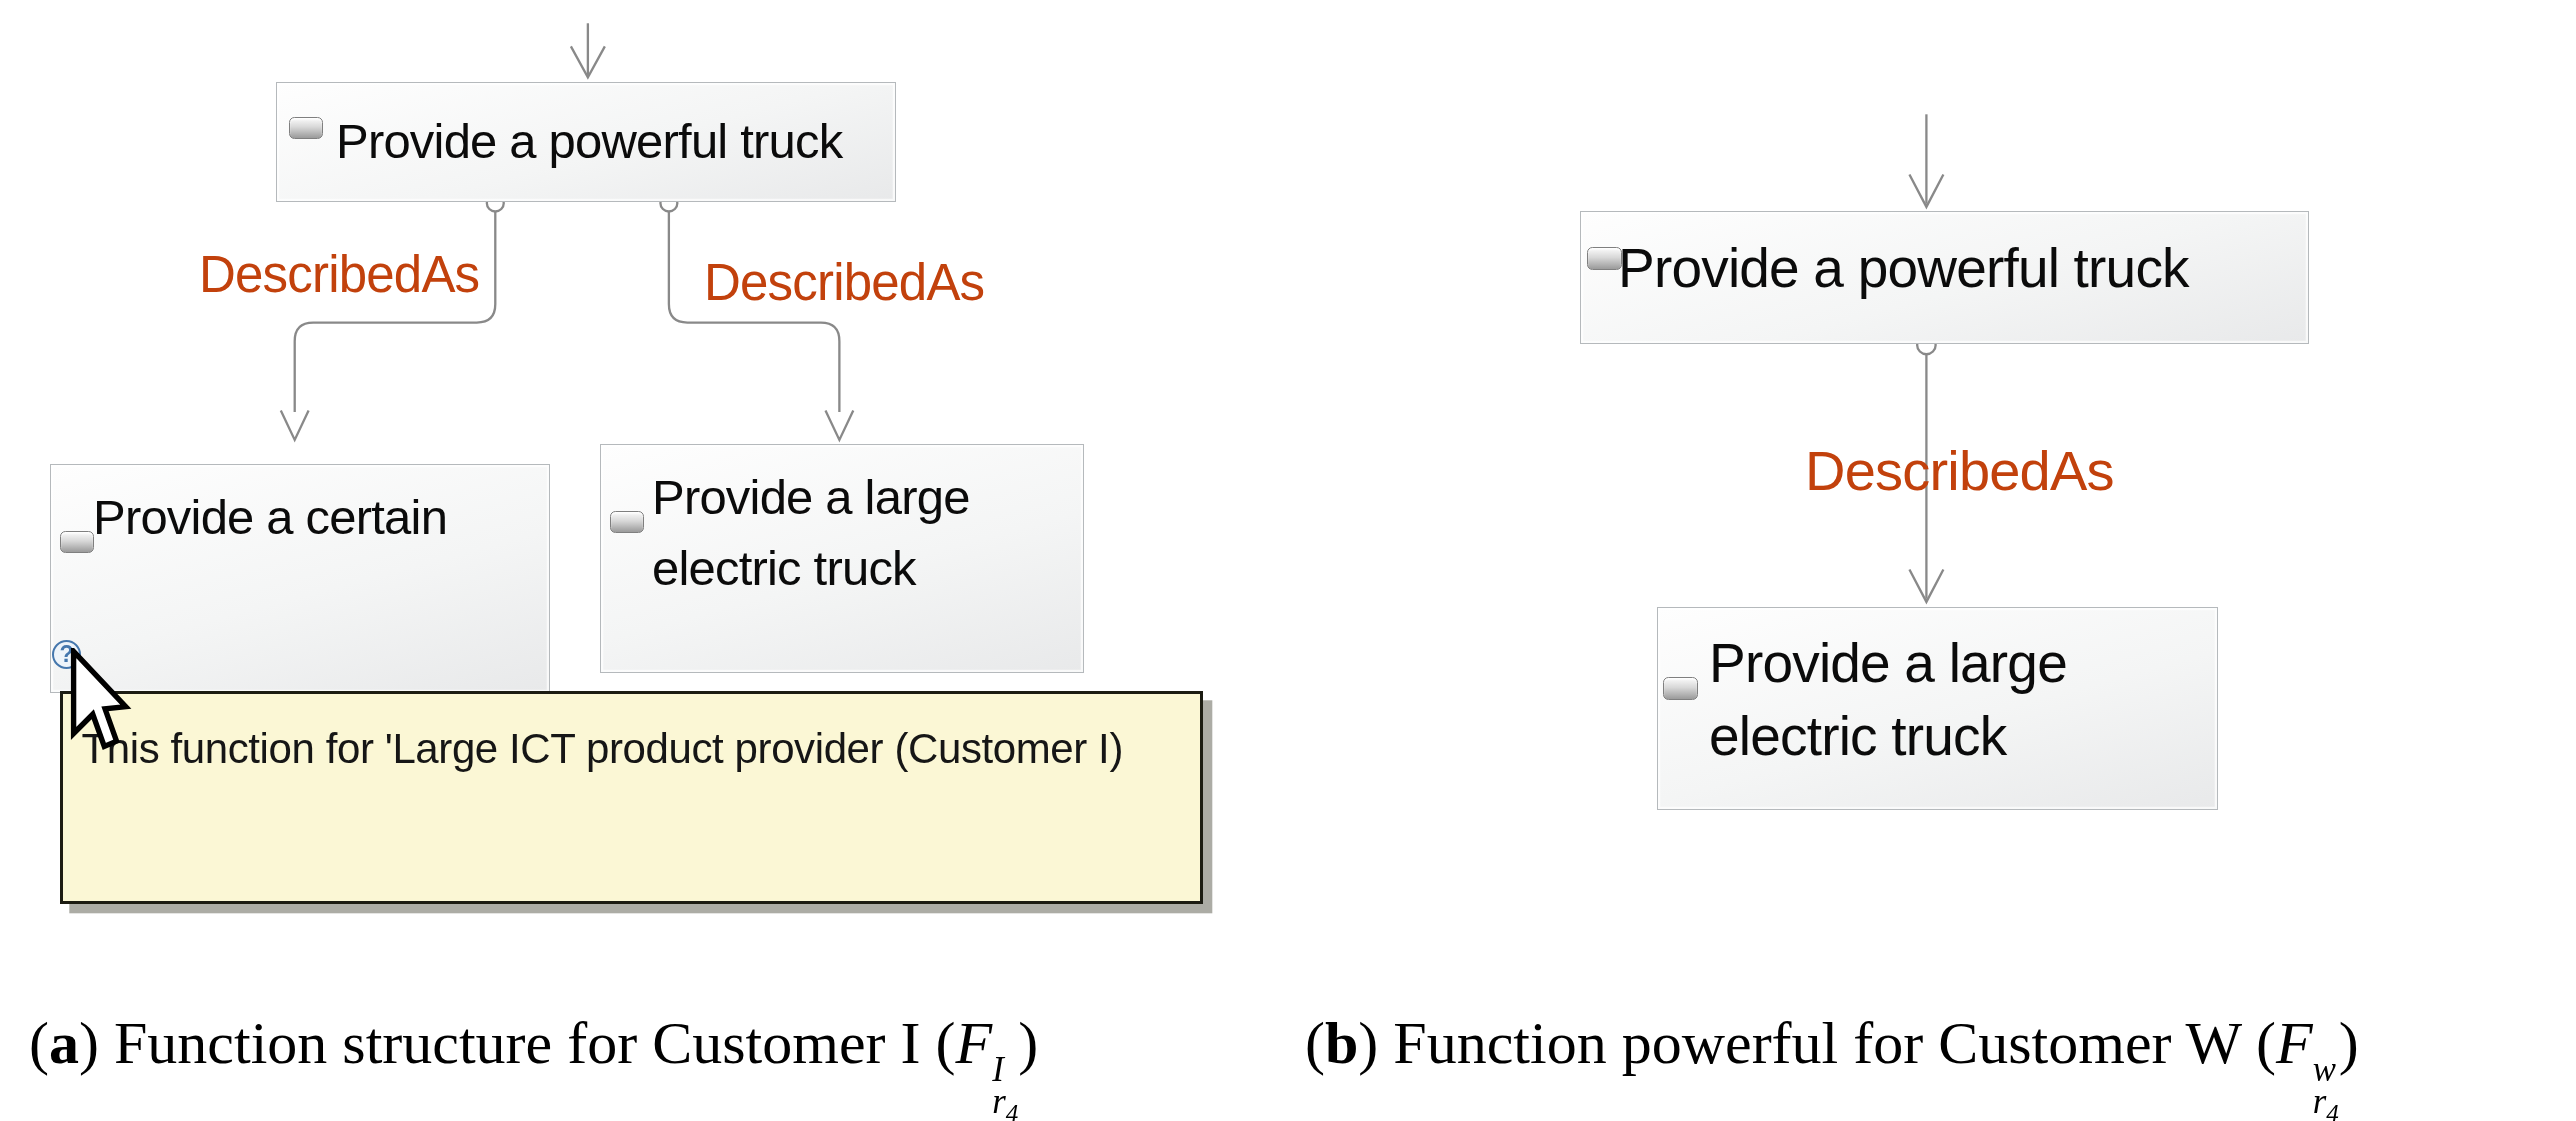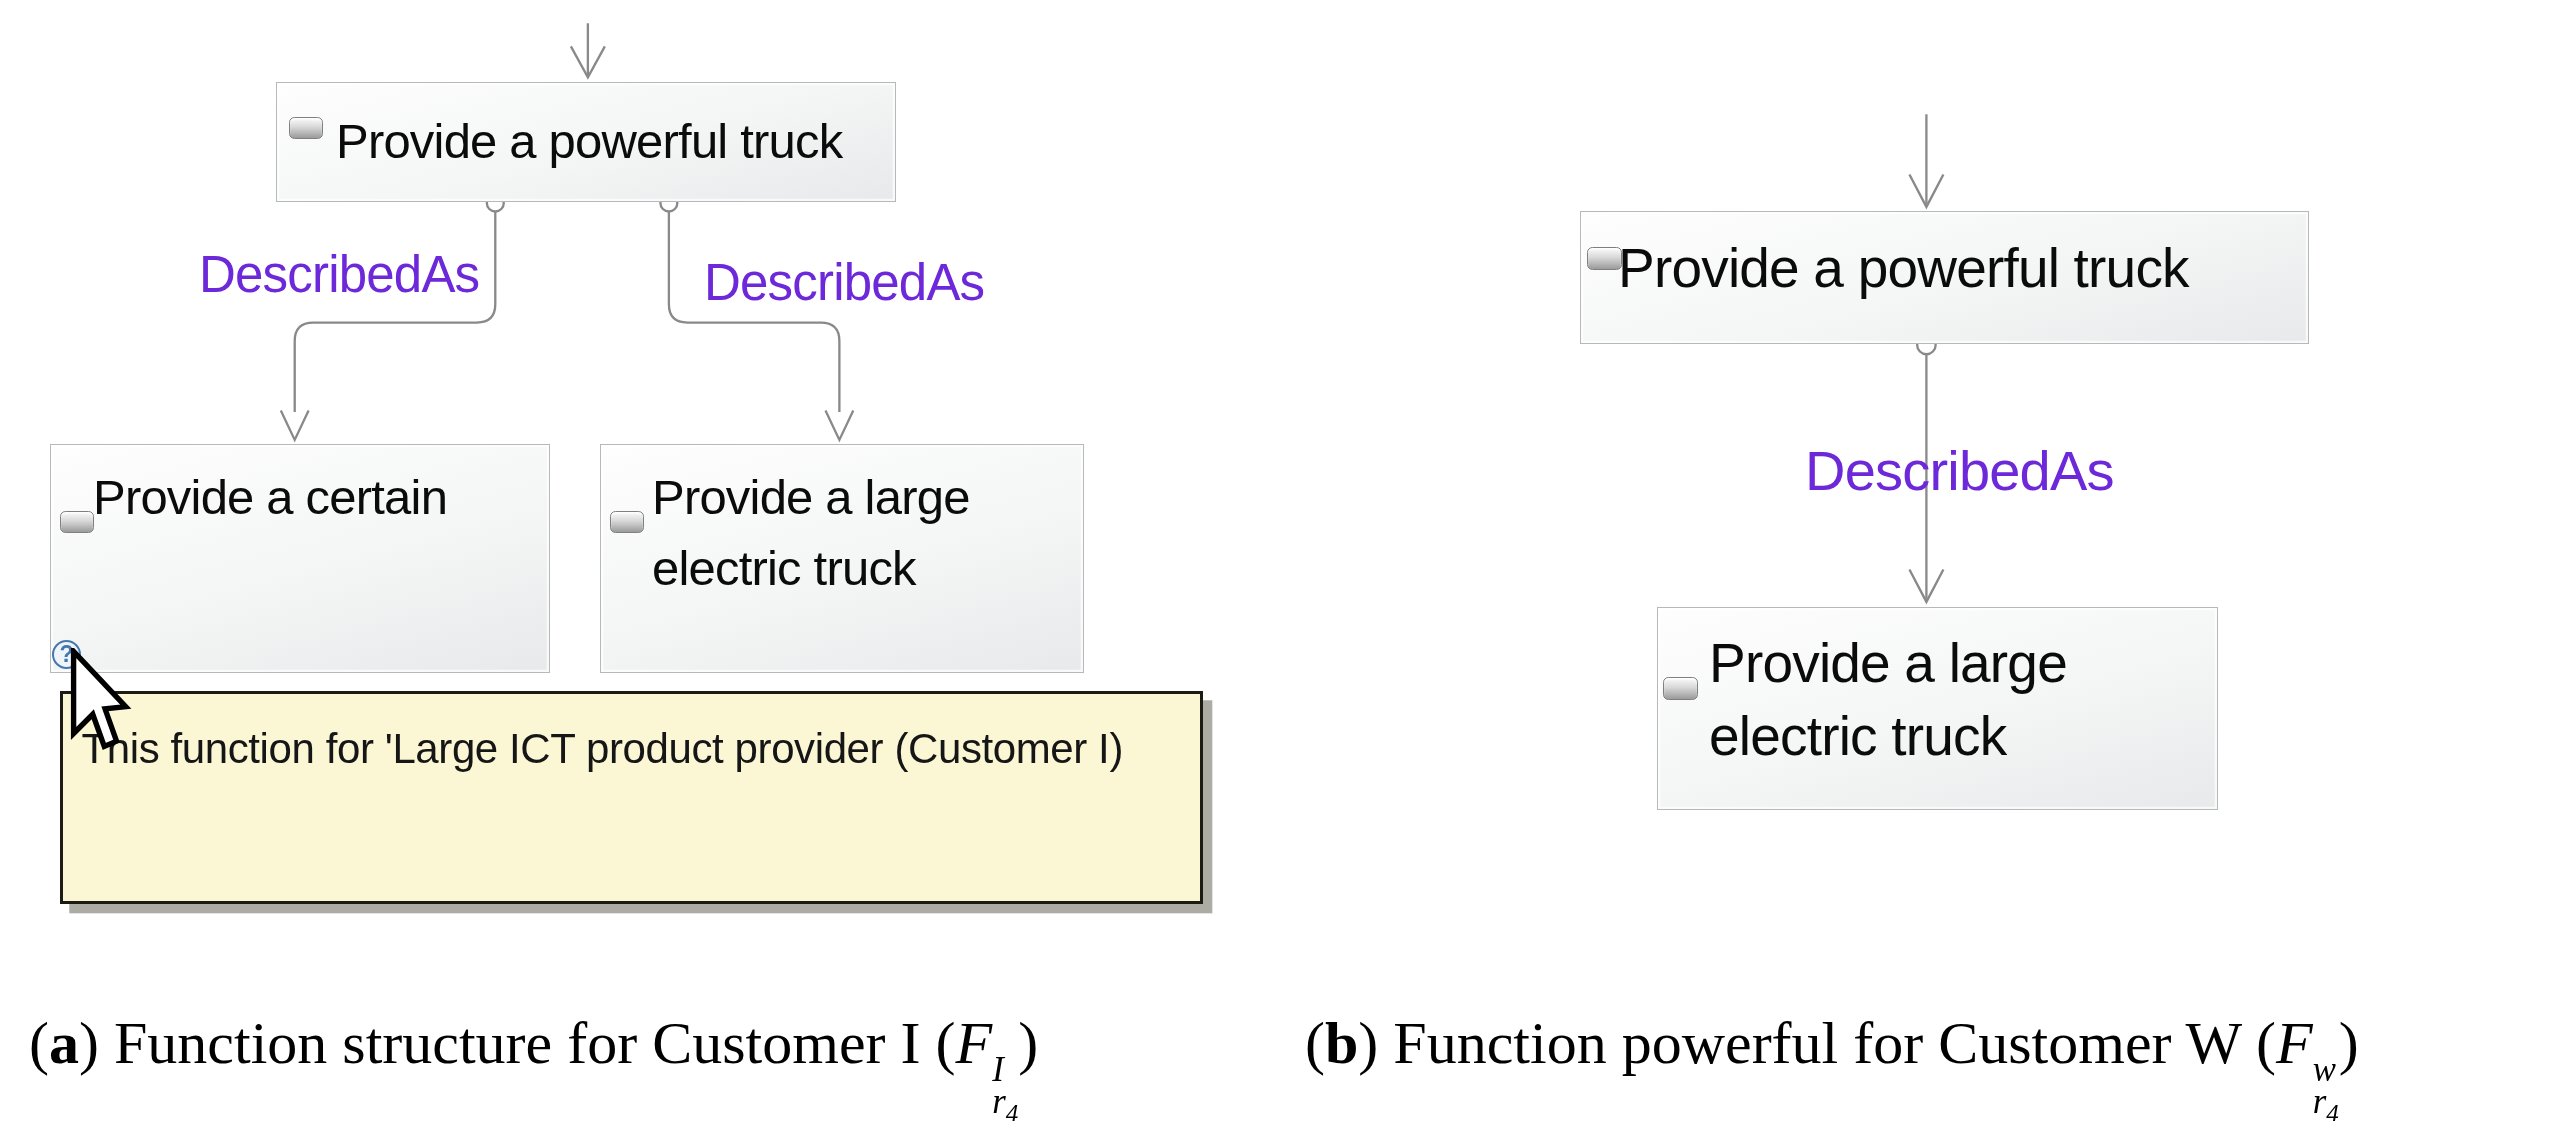--- a/index.html
+++ b/index.html
@@ -21,21 +21,21 @@
   .fn-icon{
     position:absolute;box-sizing:border-box;
     border:1.5px solid #7f7f7f;border-radius:5.4px;
     background:linear-gradient(180deg,#fbfbfb 0%,#d8d8d8 45%,#9a9a9a 100%);
     box-shadow:inset 0 1.5px 1.5px rgba(255,255,255,0.85);
   }
   .nlabel{position:absolute;letter-spacing:-0.8px;white-space:nowrap;}
   .nlabel-a{font-size:49px;line-height:71px;}
   .nlabel-b{font-size:55px;line-height:73px;}
 
-  .edge-label{position:absolute;z-index:3;white-space:nowrap;letter-spacing:-0.8px;color:#6d28d9;}
+  .edge-label{position:absolute;z-index:3;white-space:nowrap;letter-spacing:-0.8px;color:#c2410c;}
   .edge-label-a{font-size:51px;}
   .edge-label-b{font-size:56px;}
 
   .help-marker{
     position:absolute;z-index:4;box-sizing:border-box;
     width:29px;height:29px;border-radius:50%;
     border:2.3px solid #4577ad;color:#4577ad;background:rgba(236,243,250,0.85);
     font-size:23px;font-weight:bold;text-align:center;line-height:25.5px;
   }
   .tooltip{
@@ -89,21 +89,21 @@
   </svg>
 
   <div class="node" style="left:276px;top:82px;width:620px;height:120px;">
     <span class="fn-icon" style="left:11.6px;top:34px;width:34px;height:21.6px;"></span>
     <span class="nlabel nlabel-a" style="left:59px;top:23px;">Provide a powerful truck</span>
   </div>
 
   <div class="edge-label edge-label-a" style="left:199px;top:245px;">DescribedAs</div>
   <div class="edge-label edge-label-a" style="left:704px;top:253px;">DescribedAs</div>
 
-  <div class="node" style="left:50px;top:444px;width:500px;height:229px;">
+  <div class="node" style="left:50px;top:464px;width:500px;height:229px;">
     <span class="fn-icon" style="left:9.3px;top:66px;width:34px;height:21.6px;"></span>
     <span class="nlabel nlabel-a" style="left:42px;top:17px;">
       <span style="display:block;">Provide a certain</span>
     </span>
   </div>
 
   <div class="node" style="left:600px;top:444px;width:484px;height:229px;">
     <span class="fn-icon" style="left:9.3px;top:66px;width:34px;height:21.6px;"></span>
     <span class="nlabel nlabel-a" style="left:51px;top:17px;">
       <span style="display:block;">Provide a large</span>

